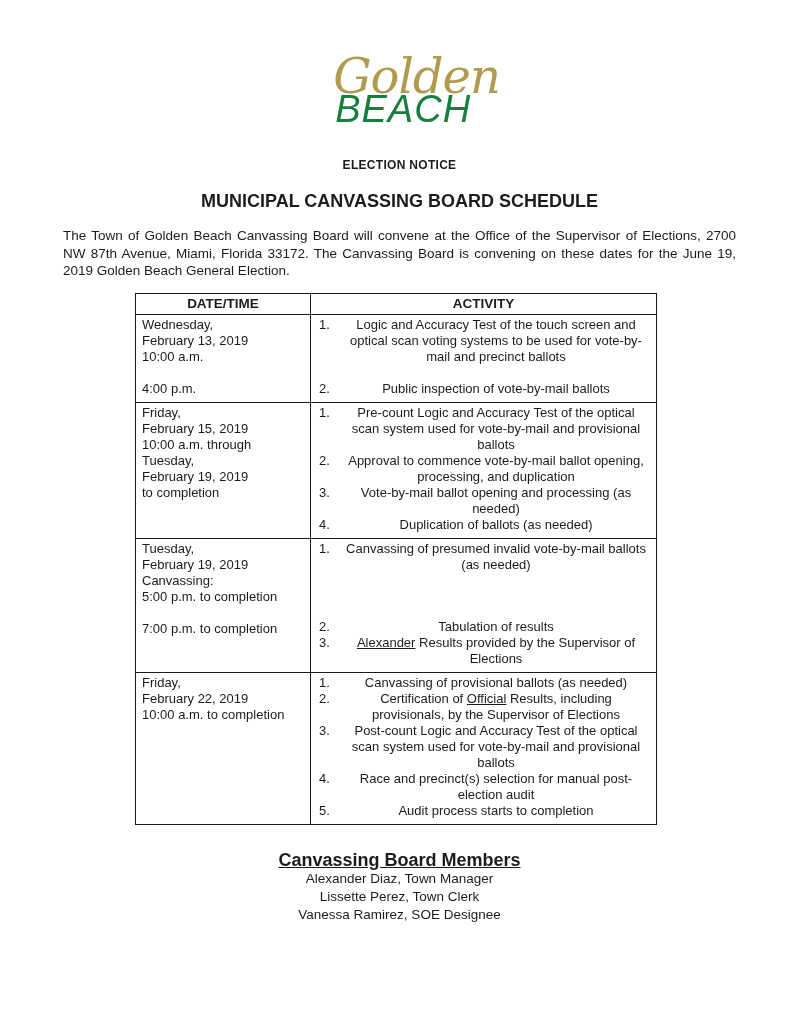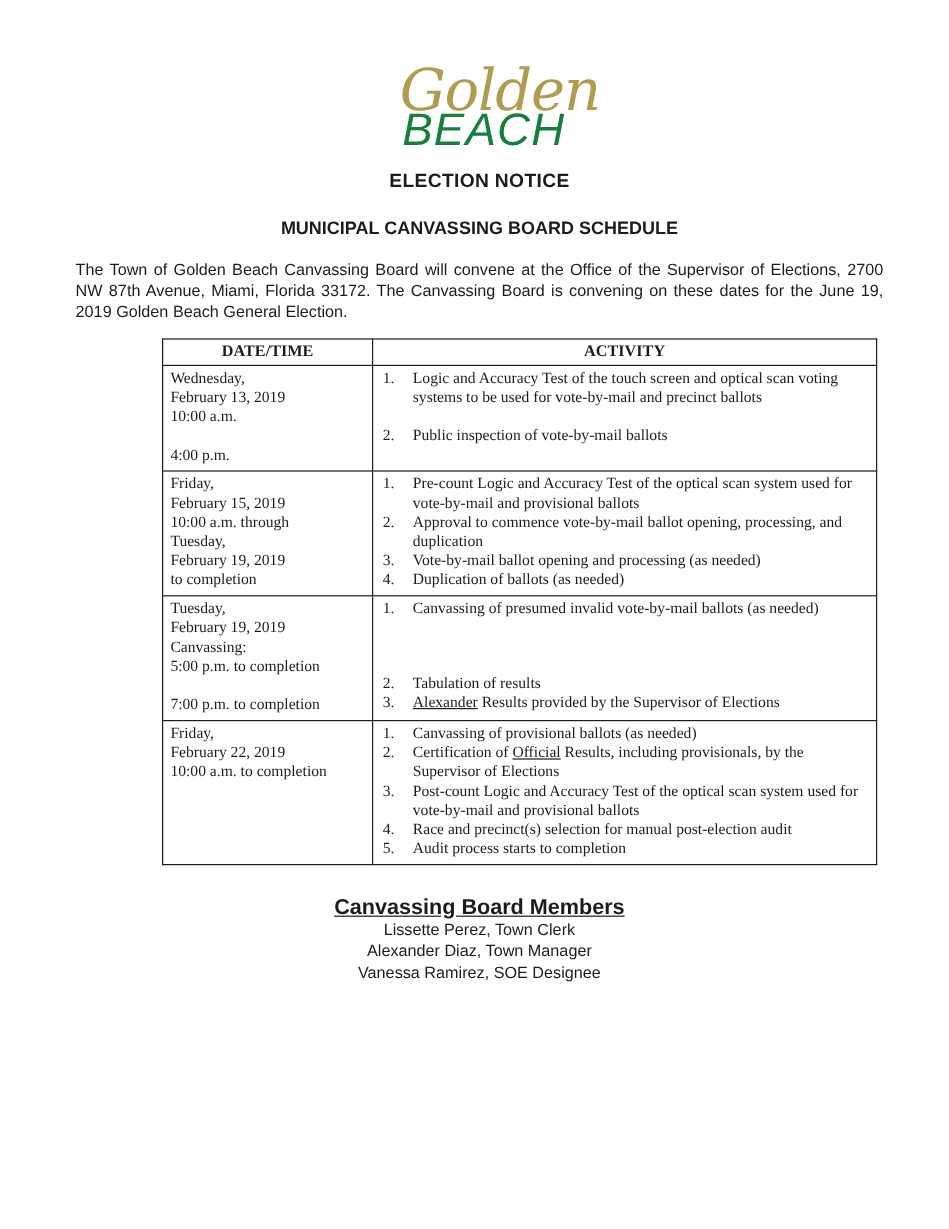--- a/index.html
+++ b/index.html
@@ -16,36 +16,36 @@
   .logo-golden {
     font-family: "DejaVu Serif", serif; font-style: italic;
     font-size: 48px; line-height: 1; color: #b09c50; letter-spacing: -1px; text-align: right;
   }
   .logo-beach {
     font-family: Liberation Sans, sans-serif; font-style: italic;
     font-size: 38px; line-height: 1; color: #15803d;
     margin-top: -10px; margin-left: 2px; letter-spacing: 1px;
   }
 
-  .title { text-align: center; font-weight: bold; font-size: 16px; margin-top: 15px; letter-spacing: 0.3px; }
-  .subtitles { text-align: center; font-weight: bold; font-size: 15px; line-height: 17px; margin-top: 21px; }
+  .title { text-align: center; font-weight: bold; font-size: 12px; margin-top: 30px; letter-spacing: 0.3px; }
+  .subtitles { text-align: center; font-weight: bold; font-size: 18px; line-height: 17px; margin-top: 21px; }
   .intro { font-size: 13.5px; line-height: 17.5px; text-align: justify; margin-top: 17px; }
 
   
   table.sched {
     border-collapse: collapse; table-layout: fixed;
-    width: 596px; margin-left: 72px; margin-top: 13px; font-family: Liberation Serif, serif;
+    width: 522px; margin-left: 72px; margin-top: 13px;
   }
   .sched th, .sched td { border: 1.5px solid #1c1c1c; vertical-align: top; }
   .sched th { font-size: 13.5px; font-weight: bold; text-align: center; padding: 2px 2px 3px; }
   .sched td { font-size: 13px; line-height: 16px; padding: 2px 8px 5px 6px; margin-left: 28px; }
   .pre-line { white-space: pre-line; }
   .item { display: flex; }
   .num { width: 27px; flex: none; padding-left: 2px; }
-  .itext { flex: 1; }
+  .itext { flex: 1; text-align: center; }
   .u { text-decoration: underline; }
   .sp16 { height: 16px; }
   .sp46 { height: 46px; }
 
   
   .footer { text-align: center; margin-top: 26px; font-size: 13.5px; line-height: 18px; }
   .footer-heading { font-weight: bold; text-decoration: underline; font-size: 18px; margin-bottom: 1px; }
 </style>
 </head>
 <body>
@@ -182,18 +182,18 @@
             <span class="itext"><span>Audit process starts to completion</span></span>
           </div>
         </td>
       </tr>
 
     </tbody>
   </table>
 
   <div class="footer">
     <div class="footer-heading">Canvassing Board Members</div>
+    <div>Alexander Diaz, Town Manager</div>
     <div>Lissette Perez, Town Clerk</div>
-    <div>Alexander Diaz, Town Manager</div>
     <div>Vanessa Ramirez, SOE Designee</div>
   </div>
 
 </div>
 
 </body></html>

